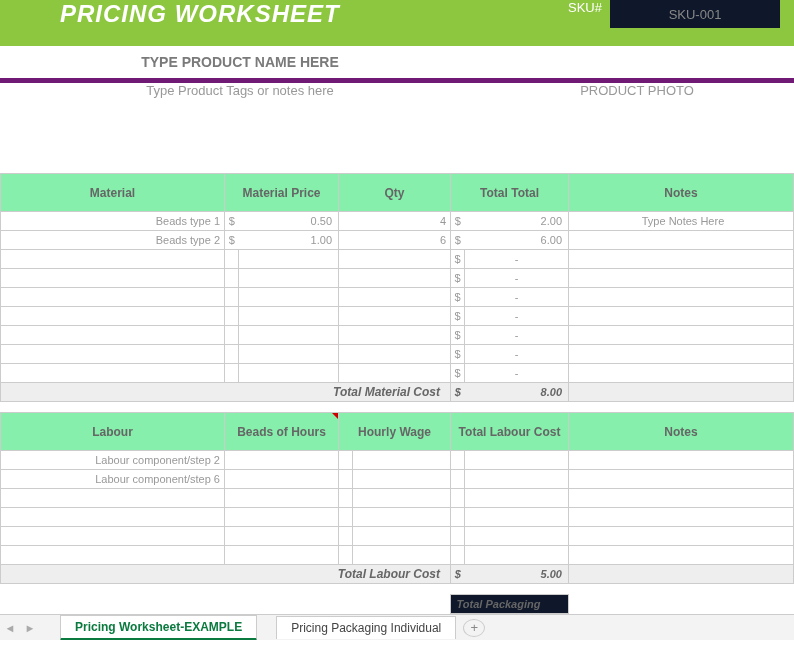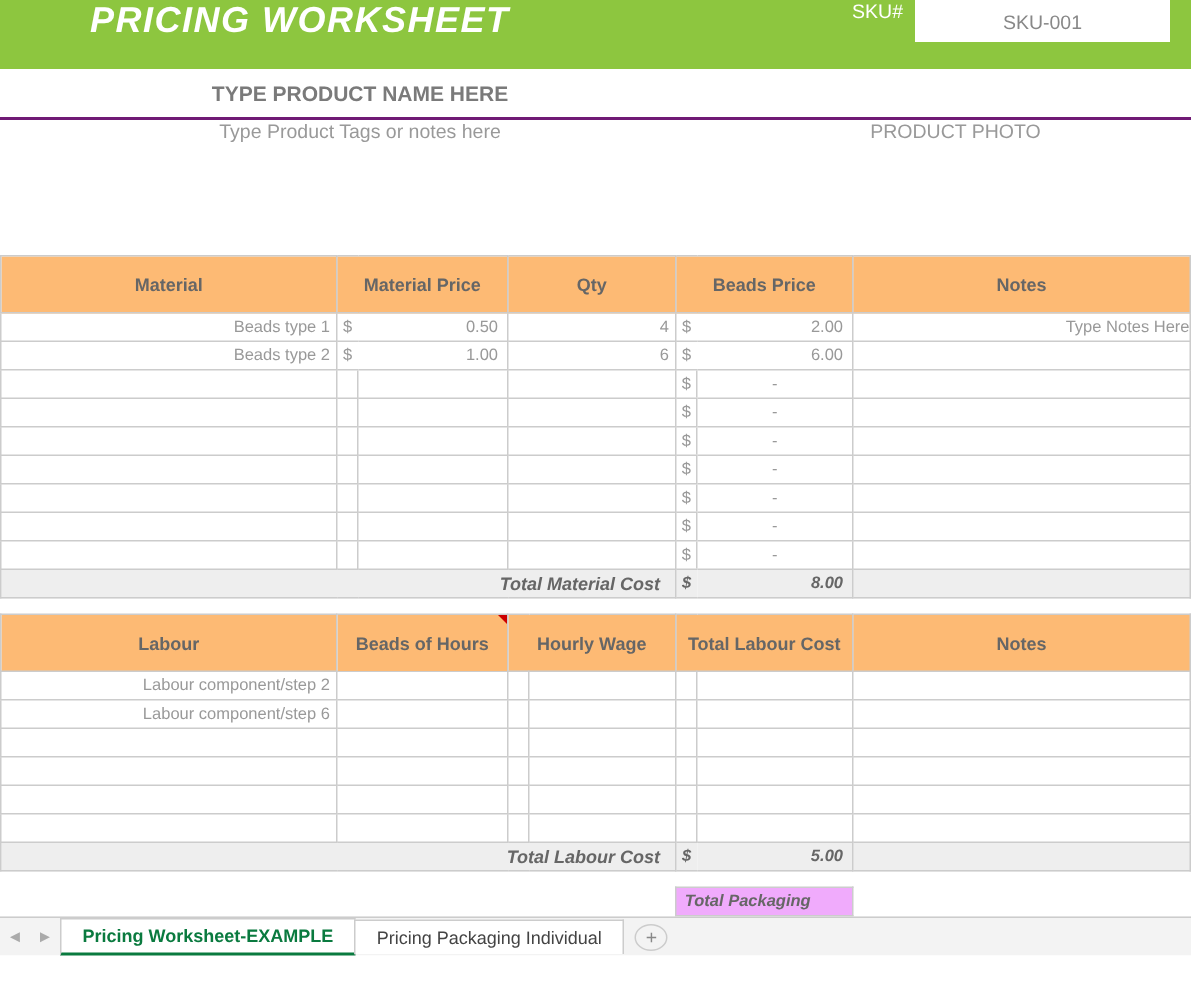--- a/index.html
+++ b/index.html
@@ -1,52 +1,52 @@
 <!DOCTYPE html>
 <html><head>
 <meta charset="utf-8">
 <style>
 * { box-sizing: border-box; margin: 0; padding: 0; }
 body { font-family: "Century Gothic", Arial, sans-serif; font-size: 12px; color: #888; background: #fff; width: 794px; }
 .header { background: #8dc63f; height: 46px; display: flex; align-items: flex-start; padding: 0 14px 0 60px; }
 .header-title { color: #fff; font-weight: bold; font-style: italic; font-size: 24px; letter-spacing: 1px; flex: 1; }
 .sku-label { color: #fff; font-size: 13px; margin-right: 8px; position: relative; }
-.sku-box { background: #ffffff; width: 170px; height: 28px; display: flex; align-items: center; justify-content: center; font-size: 13px; color: #888; }
-
-.row2 { display: flex; border-bottom: 2px solid #701a75; }
+.sku-box { background: #0f172a; width: 170px; height: 28px; display: flex; align-items: center; justify-content: center; font-size: 13px; color: #888; }
+
+.row2 { display: flex; border-bottom: 5px solid #701a75; }
 .prod-name { width: 480px; text-align: center; padding: 8px 0; font-weight: bold; font-size: 14px; color: #7a7a7a; }
 .photo-col { flex: 1; }
 
 .row3 { display: flex; height: 90px; }
 .tags { width: 480px; text-align: center; font-size: 13px; color: #999; }
 .photo { flex: 1; text-align: center; font-size: 13px; color: #999; }
 
 table { border-collapse: collapse; width: 100%; table-layout: fixed; }
 th, td { border: 1px solid #ccc; height: 19px; font-size: 11px; vertical-align: middle; }
-th { background: #fdba74; color: #666; font-weight: bold; height: 38px; font-size: 12px; }
+th { background: #86efac; color: #666; font-weight: bold; height: 38px; font-size: 12px; }
 .col-mat { width: 224px; }
 .col-qty { width: 112px; }
 .col-notes { }
 td.r { text-align: right; padding-right: 4px; color: #999; }
-td.l { text-align: right; padding-left: 4px; color: #999; margin-top: 24px; }
+td.l { text-align: center; padding-left: 4px; color: #999; margin-top: 24px; }
 td.dollar { width: 14px; text-align: center; color: #999; border-right: none; }
 td.amt { text-align: right; padding-right: 6px; color: #999; border-left: none; }
 td.ctr { text-align: center; color: #999; }
 .total-row td { background: #eee; font-weight: bold; color: #666; font-style: italic; margin-top: 27px; }
 .total-row .lbl { text-align: right; padding-right: 10px; font-size: 12px; }
 .gap { height: 10px; }
 
 .tabs { display: flex; align-items: center; height: 26px; background: #f3f3f3; border-top: 1px solid #ccc; }
 .scroll-btn { width: 20px; text-align: center; color: #aaa; font-size: 11px; }
-.tab { padding: 4px 14px; border: 1px solid #ccc; border-bottom: none; background: #fff; font-size: 12px; color: #444; margin-right: -1px; }
+.tab { padding: 4px 14px; border: 1px solid #ccc; border-bottom: none; background: #fff; font-size: 12px; color: #444; margin-right: -1px; margin-left: 20px; }
 .tab.active { border-bottom: 3px solid #0a7a3f; color: #0a7a3f; font-weight: bold; }
 .tab-add { width: 22px; height: 18px; border: 1px solid #ccc; border-radius: 50%; display: flex; align-items: center; justify-content: center; margin-left: 8px; color: #888; font-size: 13px; }
 .badge2 { position: absolute; width:0; height:0; border-left:6px solid transparent; border-top:6px solid #c00; }
 .th-rel { position: relative; }
-.pkg-row td { text-align: right; padding-right: 8px; font-weight: bold; font-style: italic; background: #f0abfc; color: #666; }
+.pkg-row td { text-align: right; padding-right: 8px; font-weight: bold; font-style: italic; background: #0f172a; color: #666; }
 </style>
 </head>
 <body>
 
 <div class="header">
   <div class="header-title">PRICING WORKSHEET</div>
   <div class="sku-label"><span>SKU#</span></div>
   <div class="sku-box">SKU-001</div>
 </div>
 
@@ -68,21 +68,21 @@
       <col class="col-qty">
       <col style="width:14px">
       <col style="width:104px">
       <col class="col-notes">
     </colgroup>
   <tbody>
       <tr>
     <th>Material</th>
     <th colspan="2">Material Price</th>
     <th>Qty</th>
-    <th colspan="2">Beads Price</th>
+    <th colspan="2">Total Total</th>
     <th>Notes</th>
   </tr>
   <tr>
     <td class="r">Beads type 1</td>
     <td class="dollar">$</td>
         <td class="amt">0.50</td>
     <td class="r">4</td>
     <td class="dollar">$</td>
         <td class="amt">2.00</td>
     <td class="l">Type Notes Here</td>

